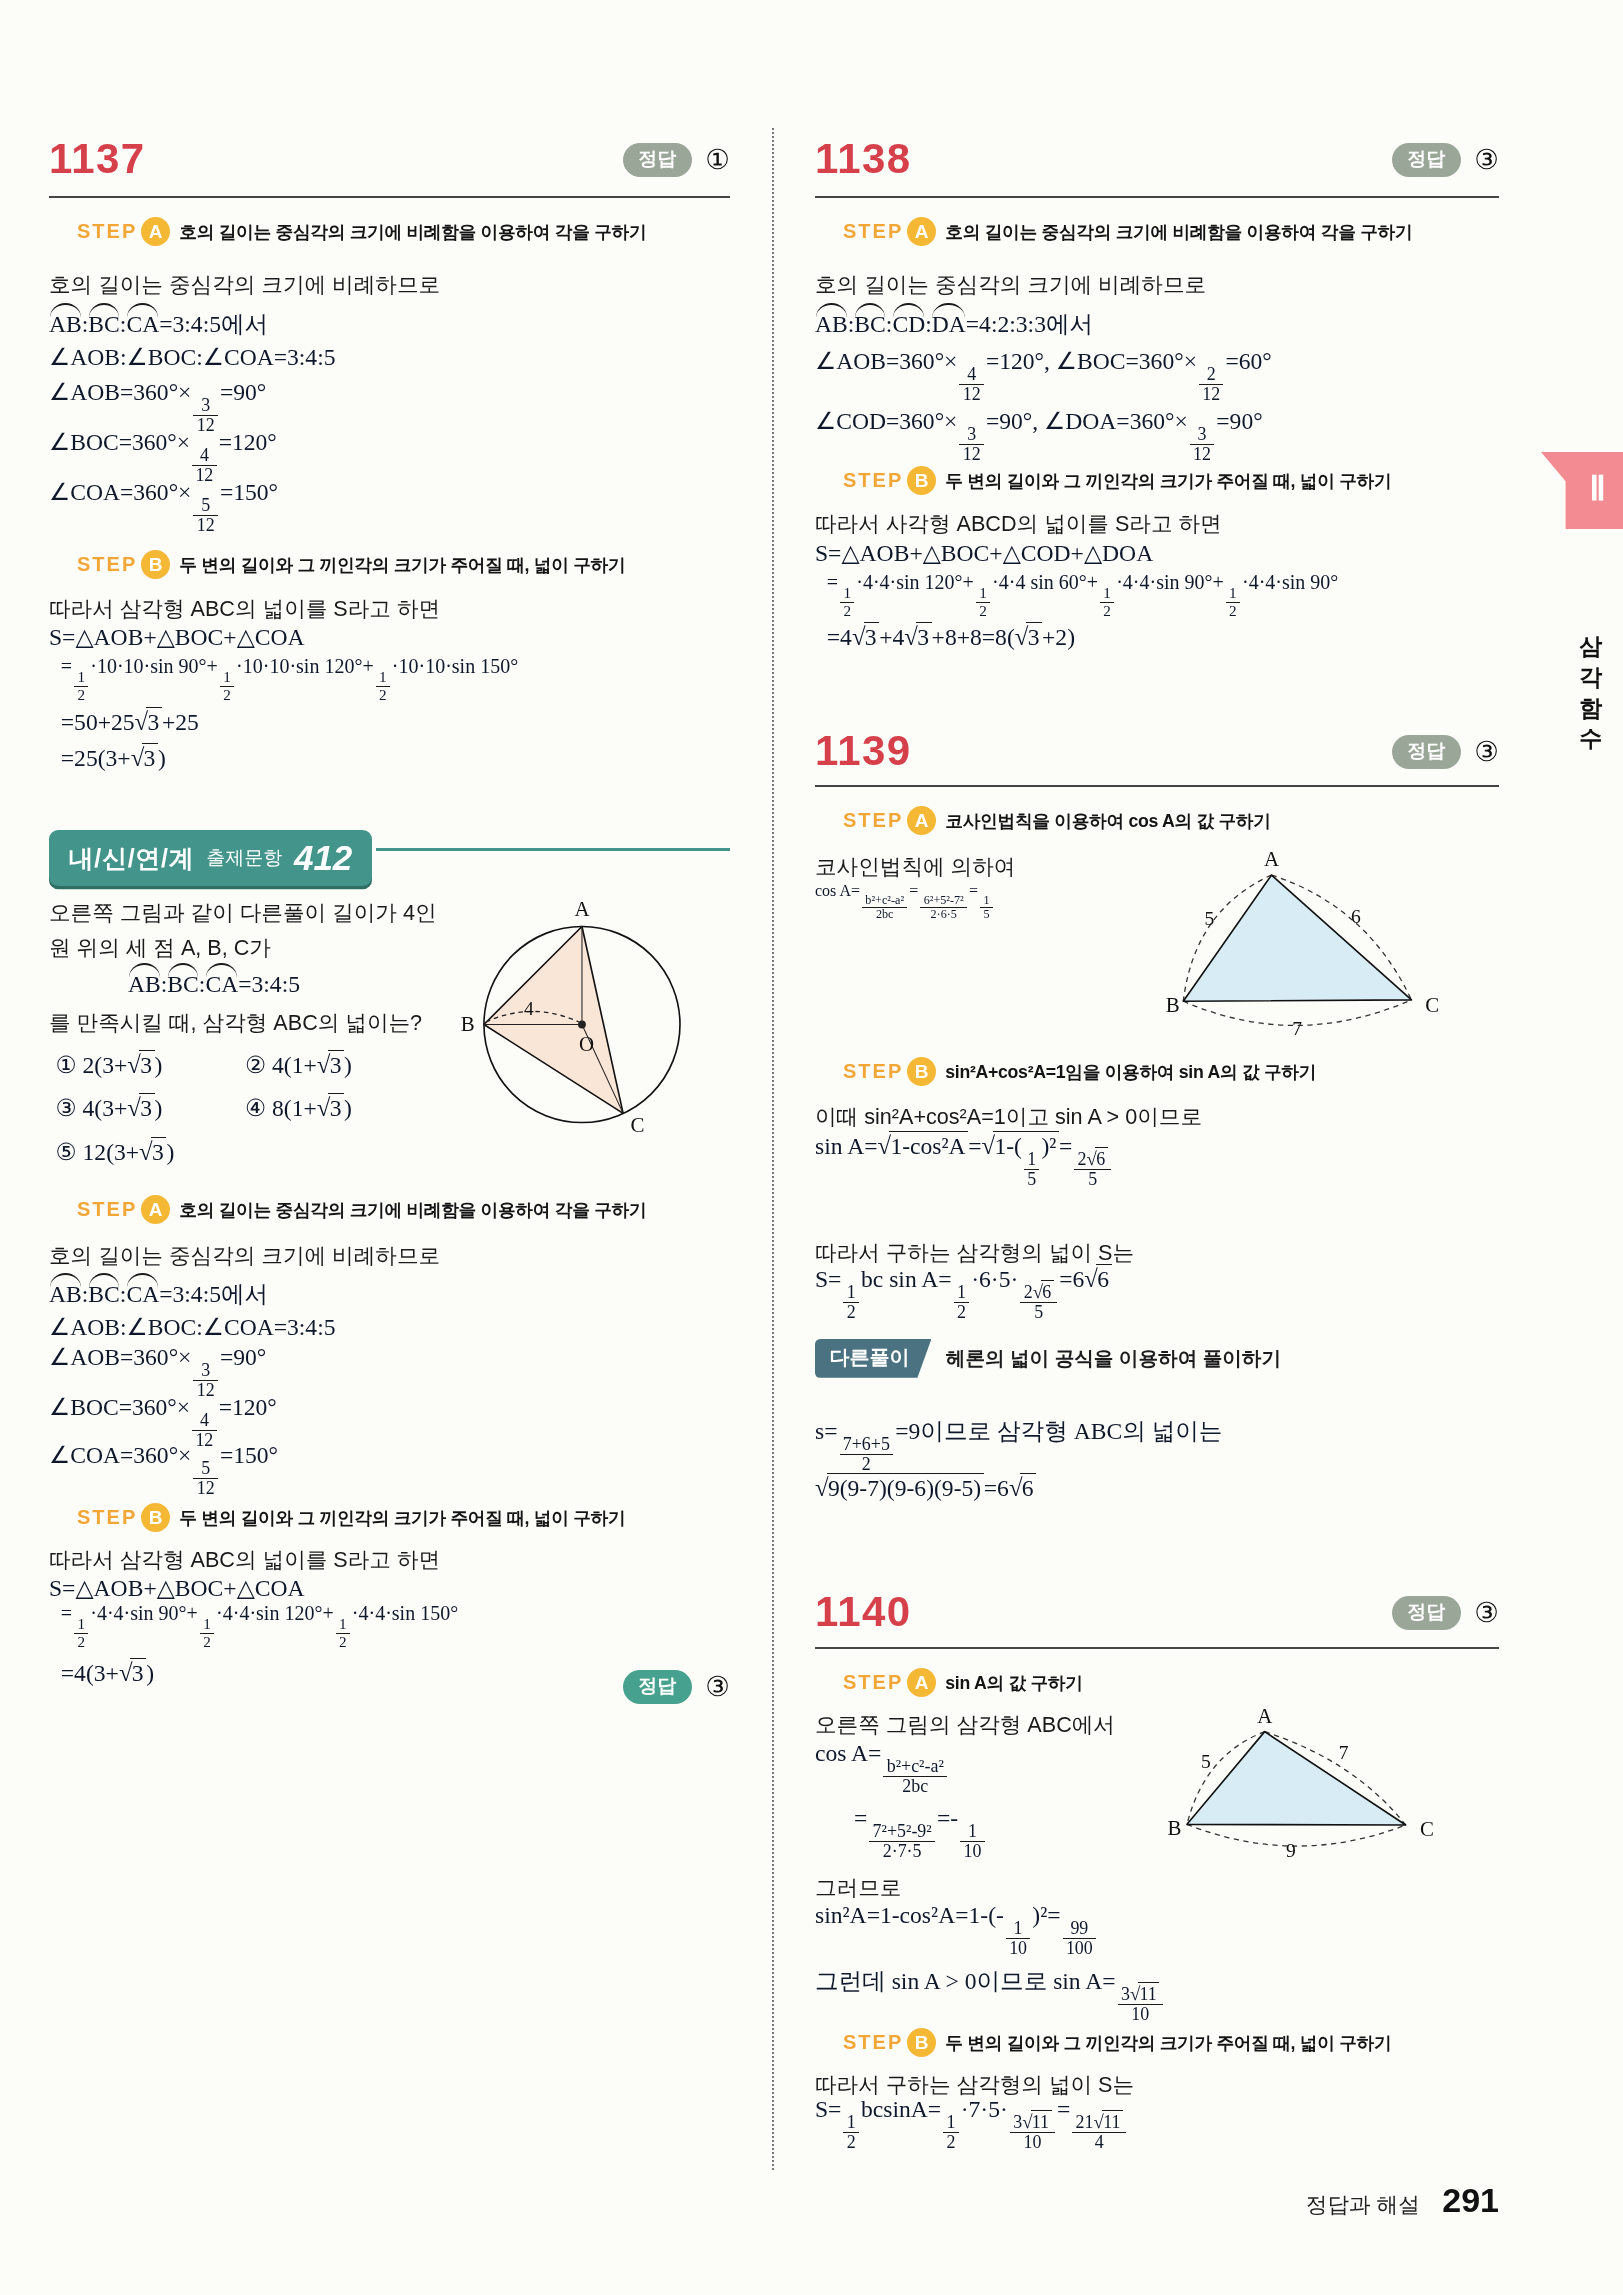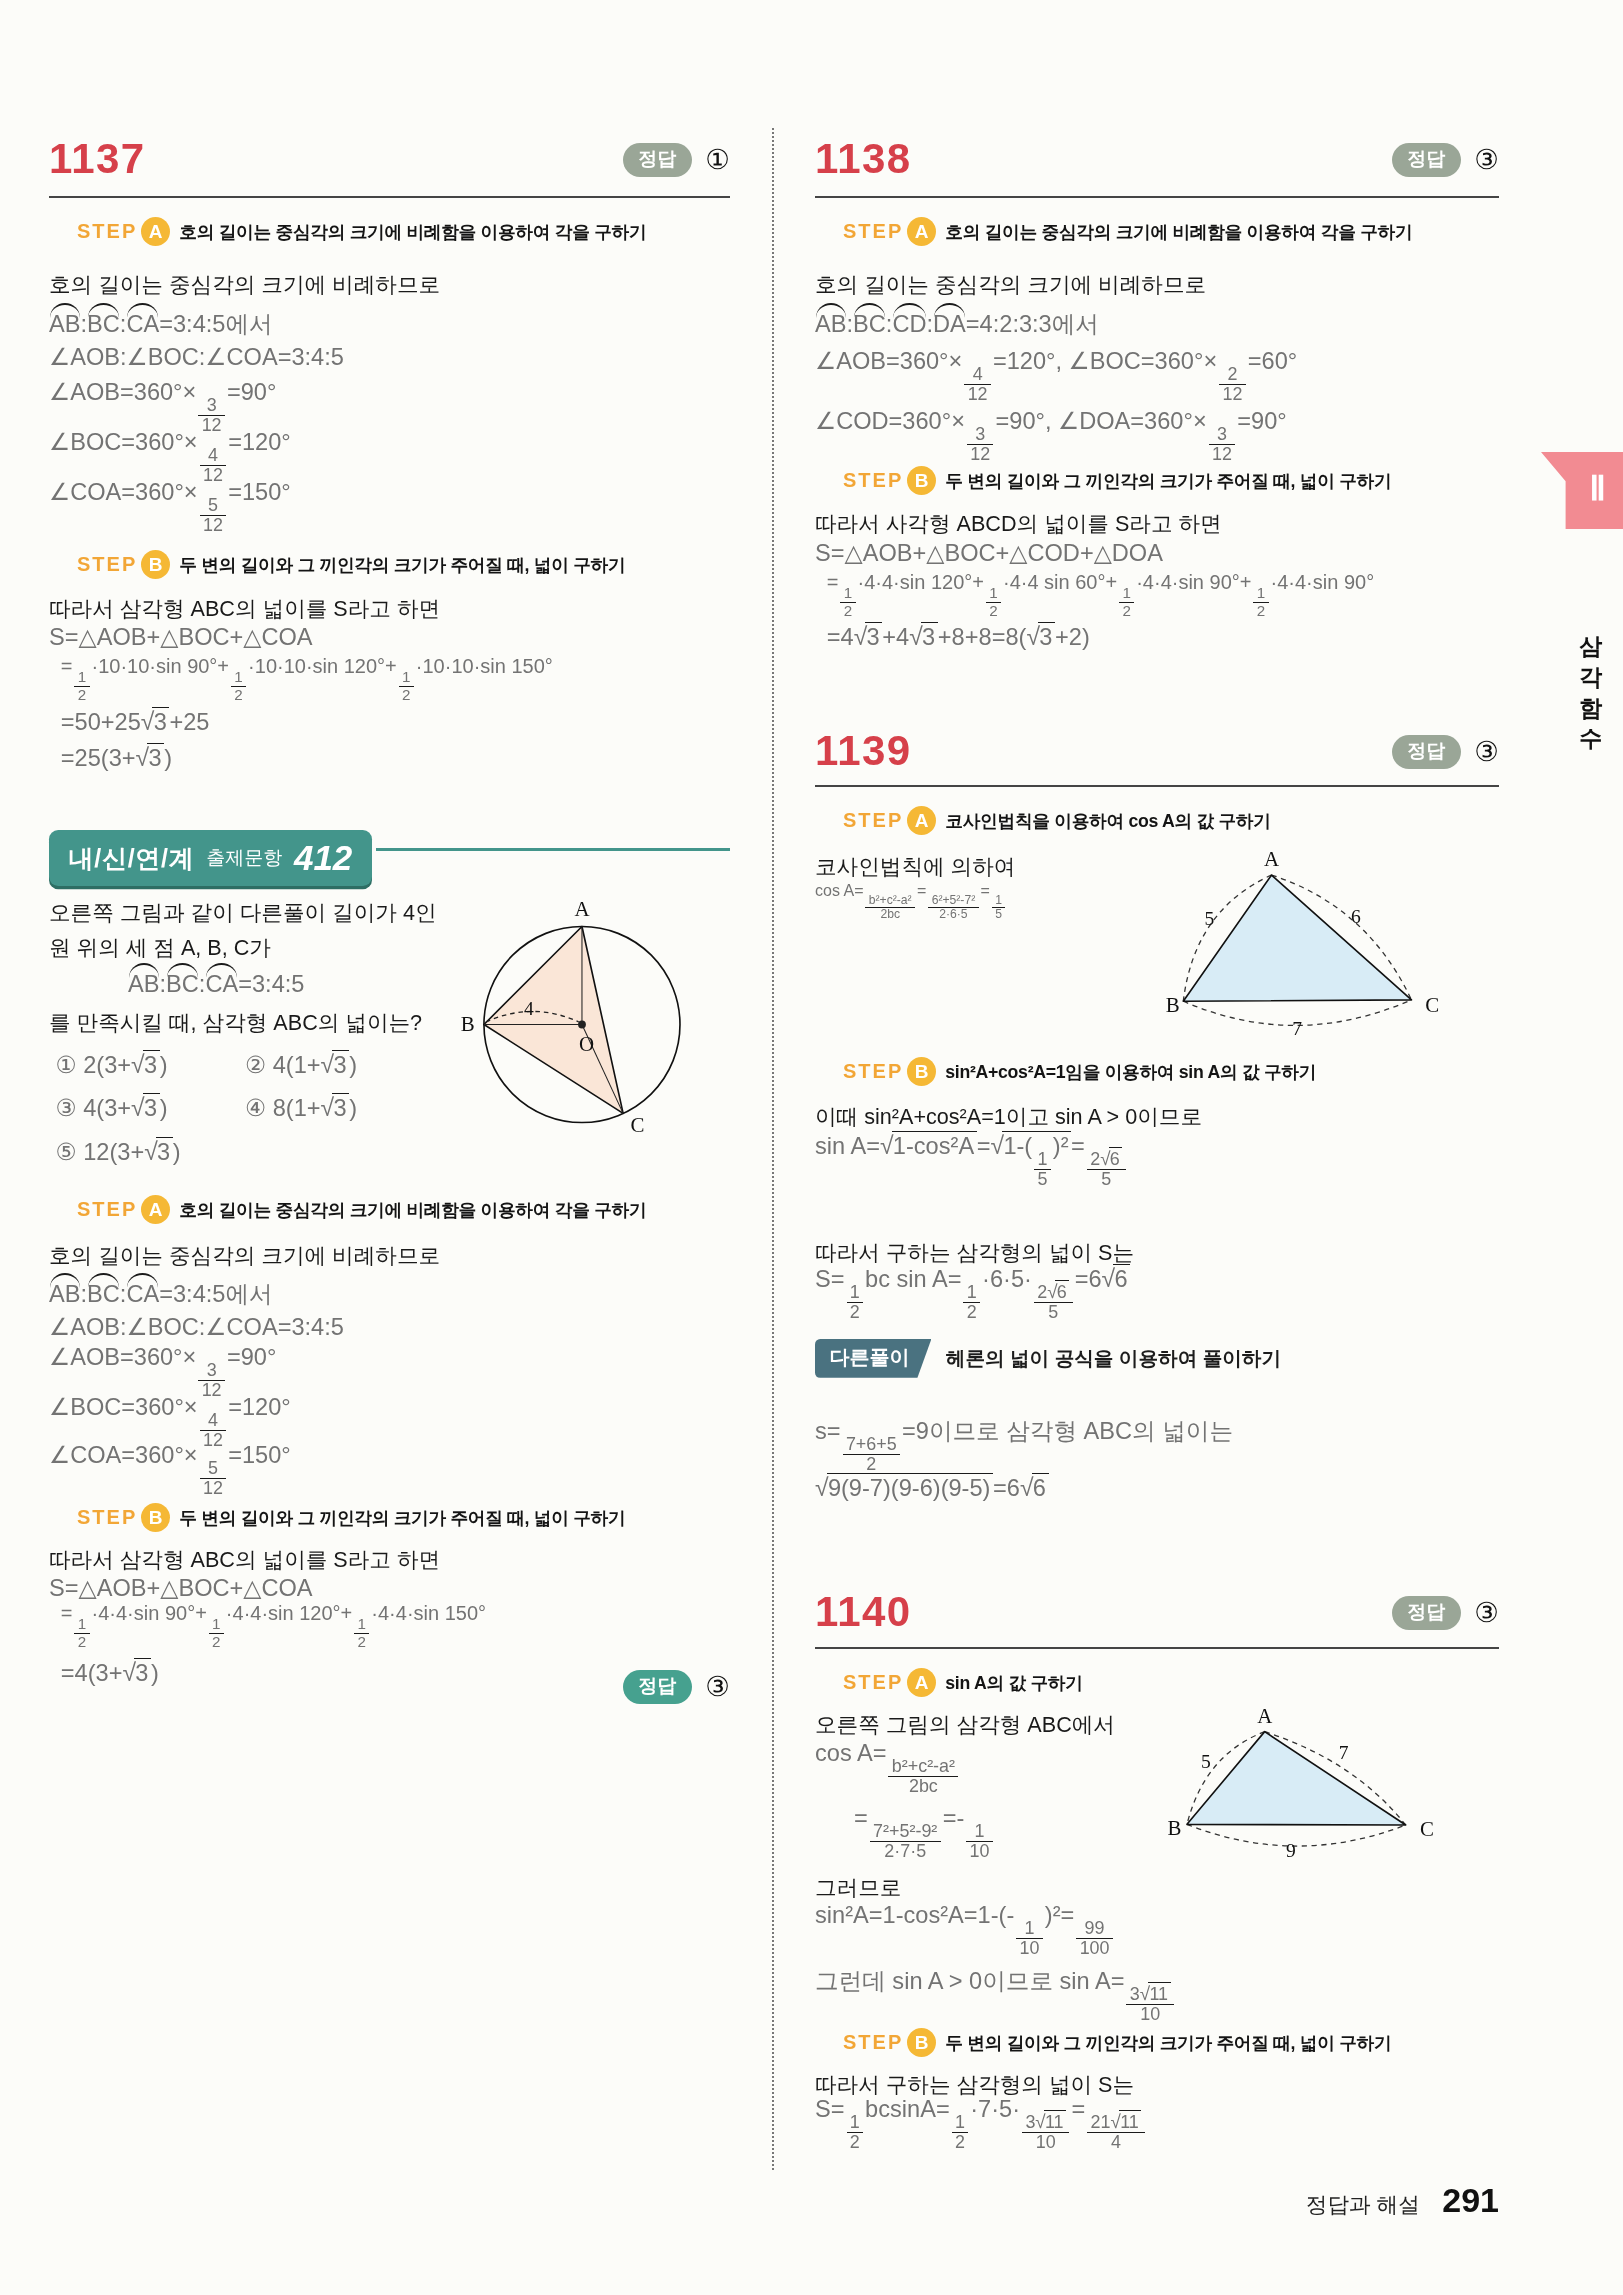--- a/index.html
+++ b/index.html
@@ -17,21 +17,21 @@
   .pill.teal{background:#46a18f;}
   .circ{font-size:27.5px;color:#111;margin-left:10.5px;vertical-align:middle;font-family:"Liberation Serif",serif;}
   .rule{position:absolute;left:0;width:100%;border-top:2px solid #454545;}
   .step{position:absolute;left:0;white-space:nowrap;margin-left:28px;}
   .step-word{font-size:20px;font-weight:bold;color:#f2a636;letter-spacing:2px;vertical-align:middle;}
   .step-circle{display:inline-block;width:29px;height:29px;border-radius:50%;background:#f5b835;color:#fff;
         font-size:19px;font-weight:bold;text-align:center;line-height:29px;margin:0 9.2px 0 3.9px;vertical-align:middle;}
   .step-title{font-size:17.7px;font-weight:bold;color:#141414;letter-spacing:-0.3px;vertical-align:middle;}
   .line{position:absolute;left:0;white-space:nowrap;}
   .t{font-size:21.6px;color:#1a1a1a;}
-  .m{font-size:23.6px;font-family:Liberation Sans, sans-serif;color:#737373;}
+  .m{font-size:23.6px;font-family:Liberation Serif, serif;color:#0f172a;}
   .sm{font-size:20px;}
   .frac{display:inline-flex;flex-direction:column;text-align:center;vertical-align:-0.62em;
         line-height:1.08;font-size:0.76em;margin:0 2px;}
   .fn{padding:0 3.3px;}
   .fd{border-top:1.6px solid #1b1b1b;padding:0 3.3px;}
   .sqrt{white-space:nowrap;}
   .rt{font-size:1.05em;}
   .sqb{border-top:1.6px solid #1b1b1b;margin-left:-2px;padding:0.7px 2.6px 0 1.3px;}
   .arc{position:relative;display:inline-block;}
   .arc::before{content:"";position:absolute;left:0.7px;right:0.7px;top:-0.32em;height:0.55em;

